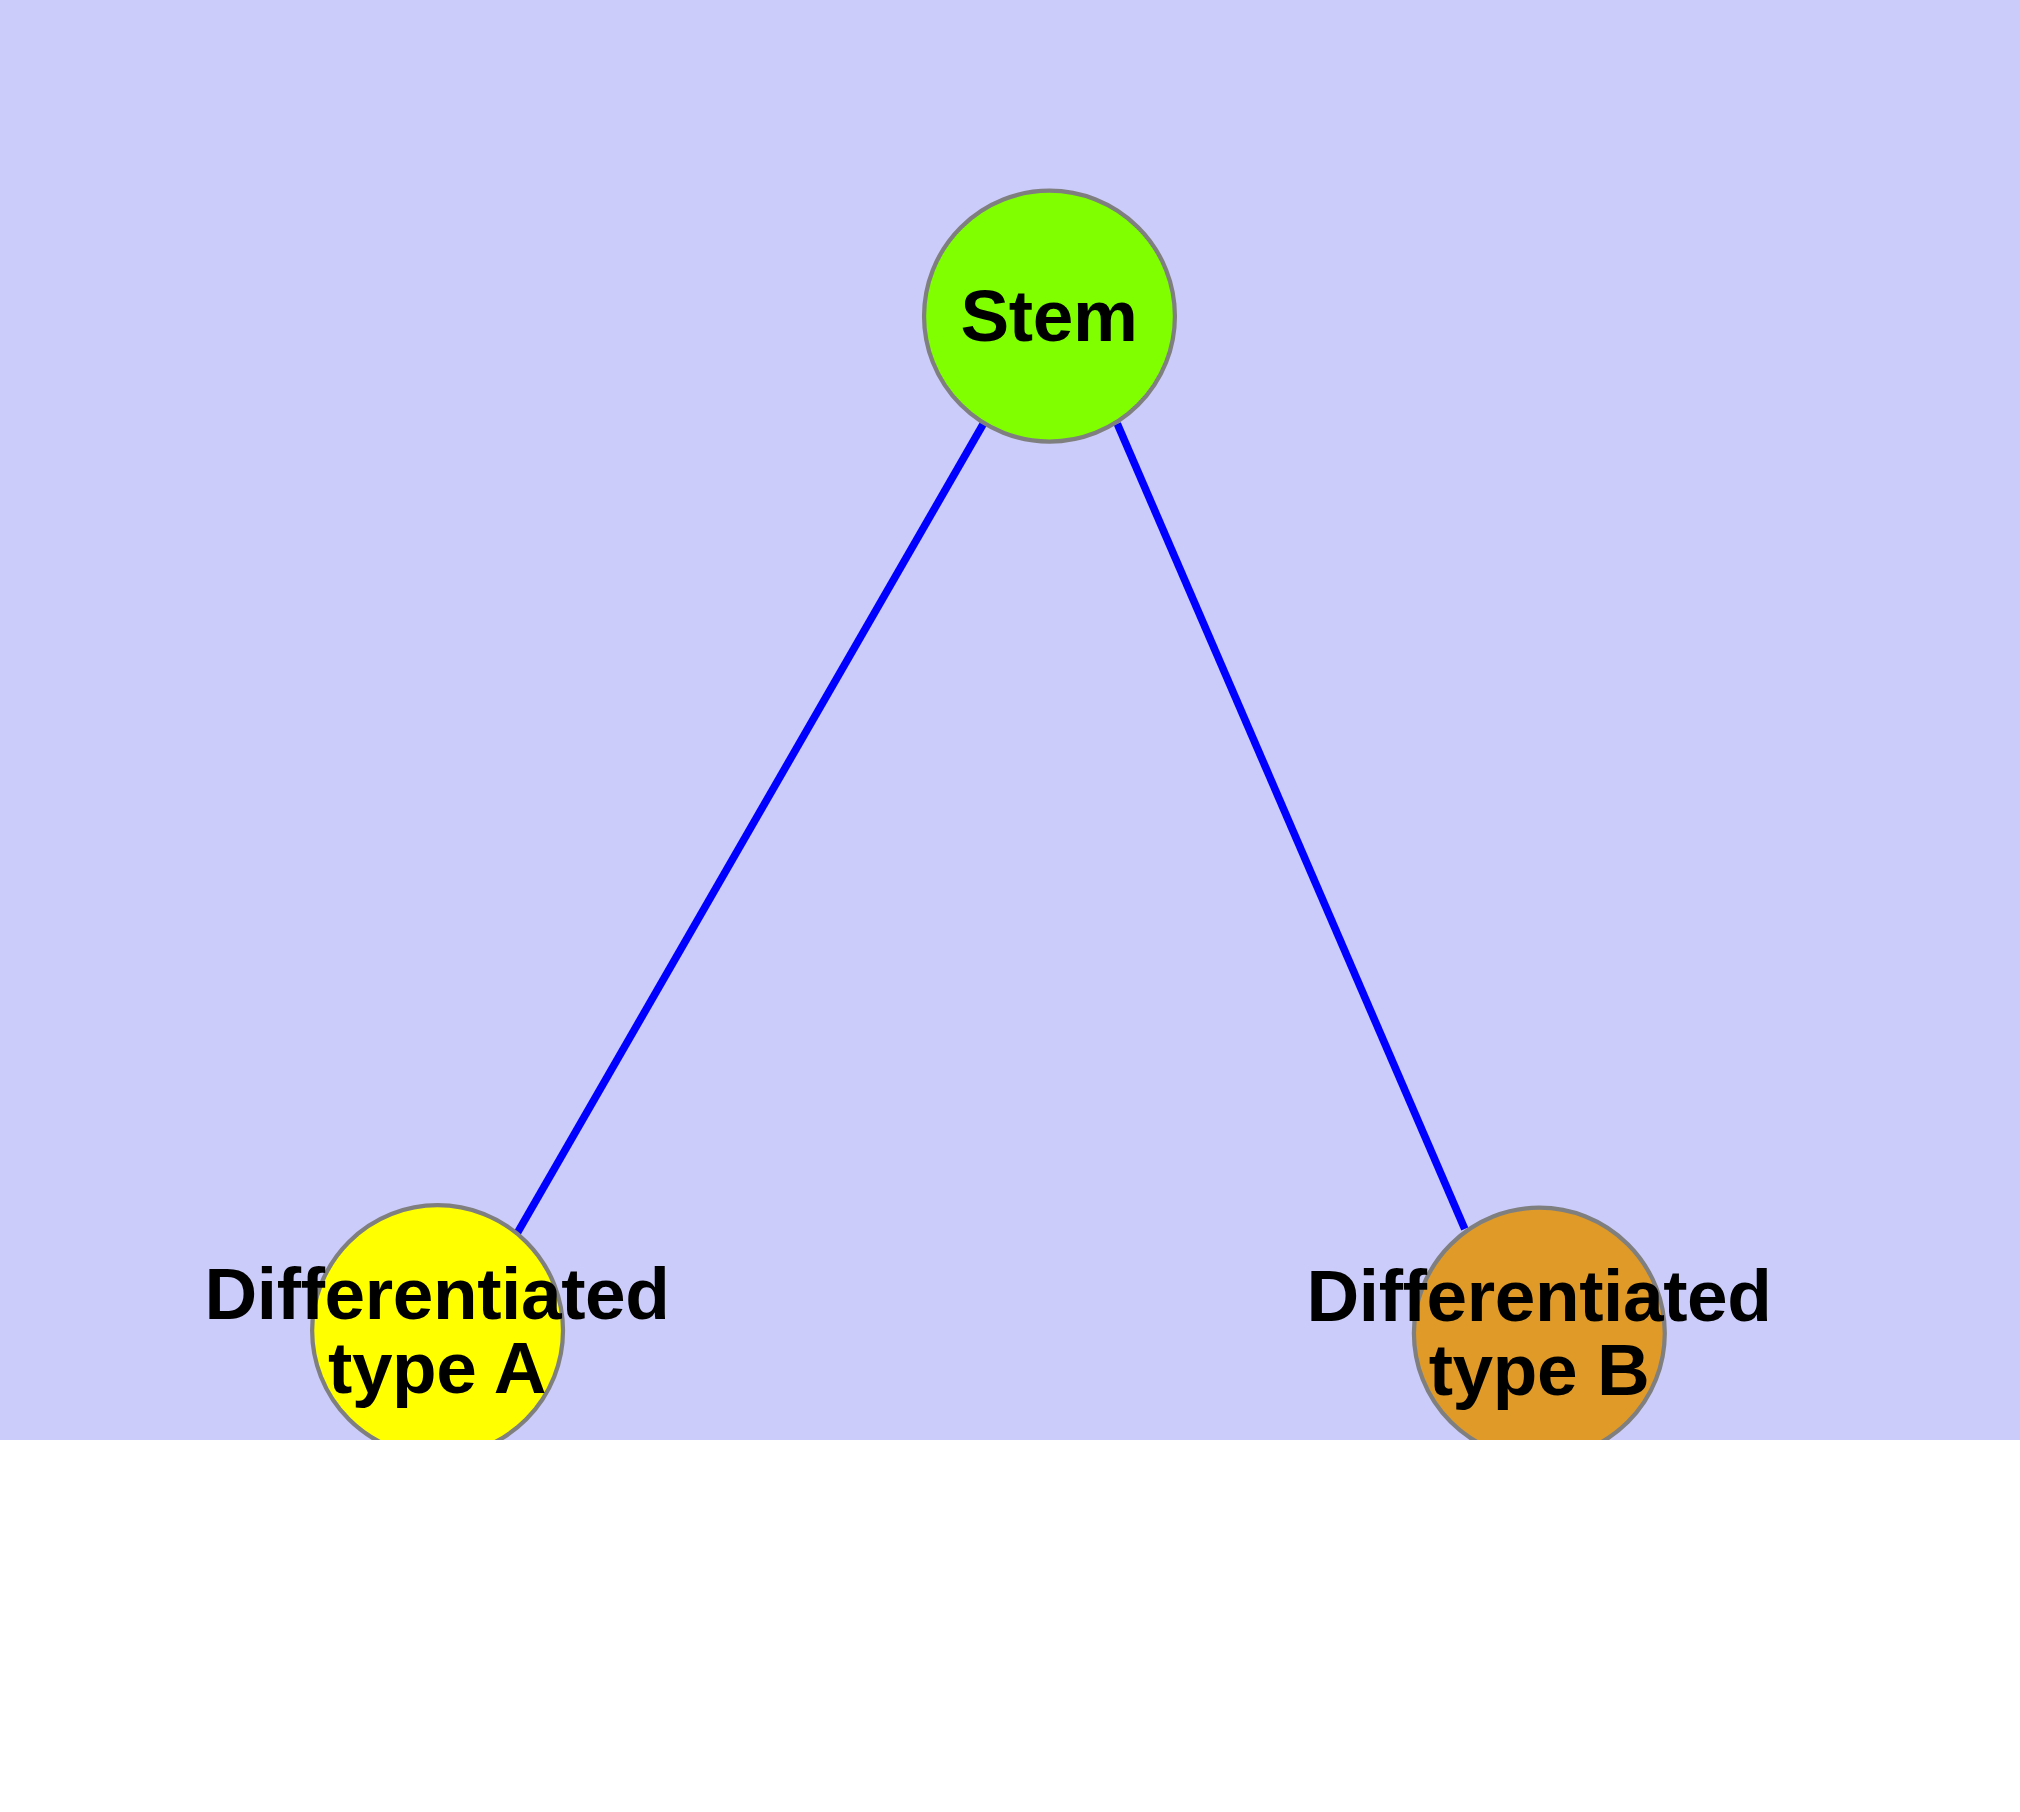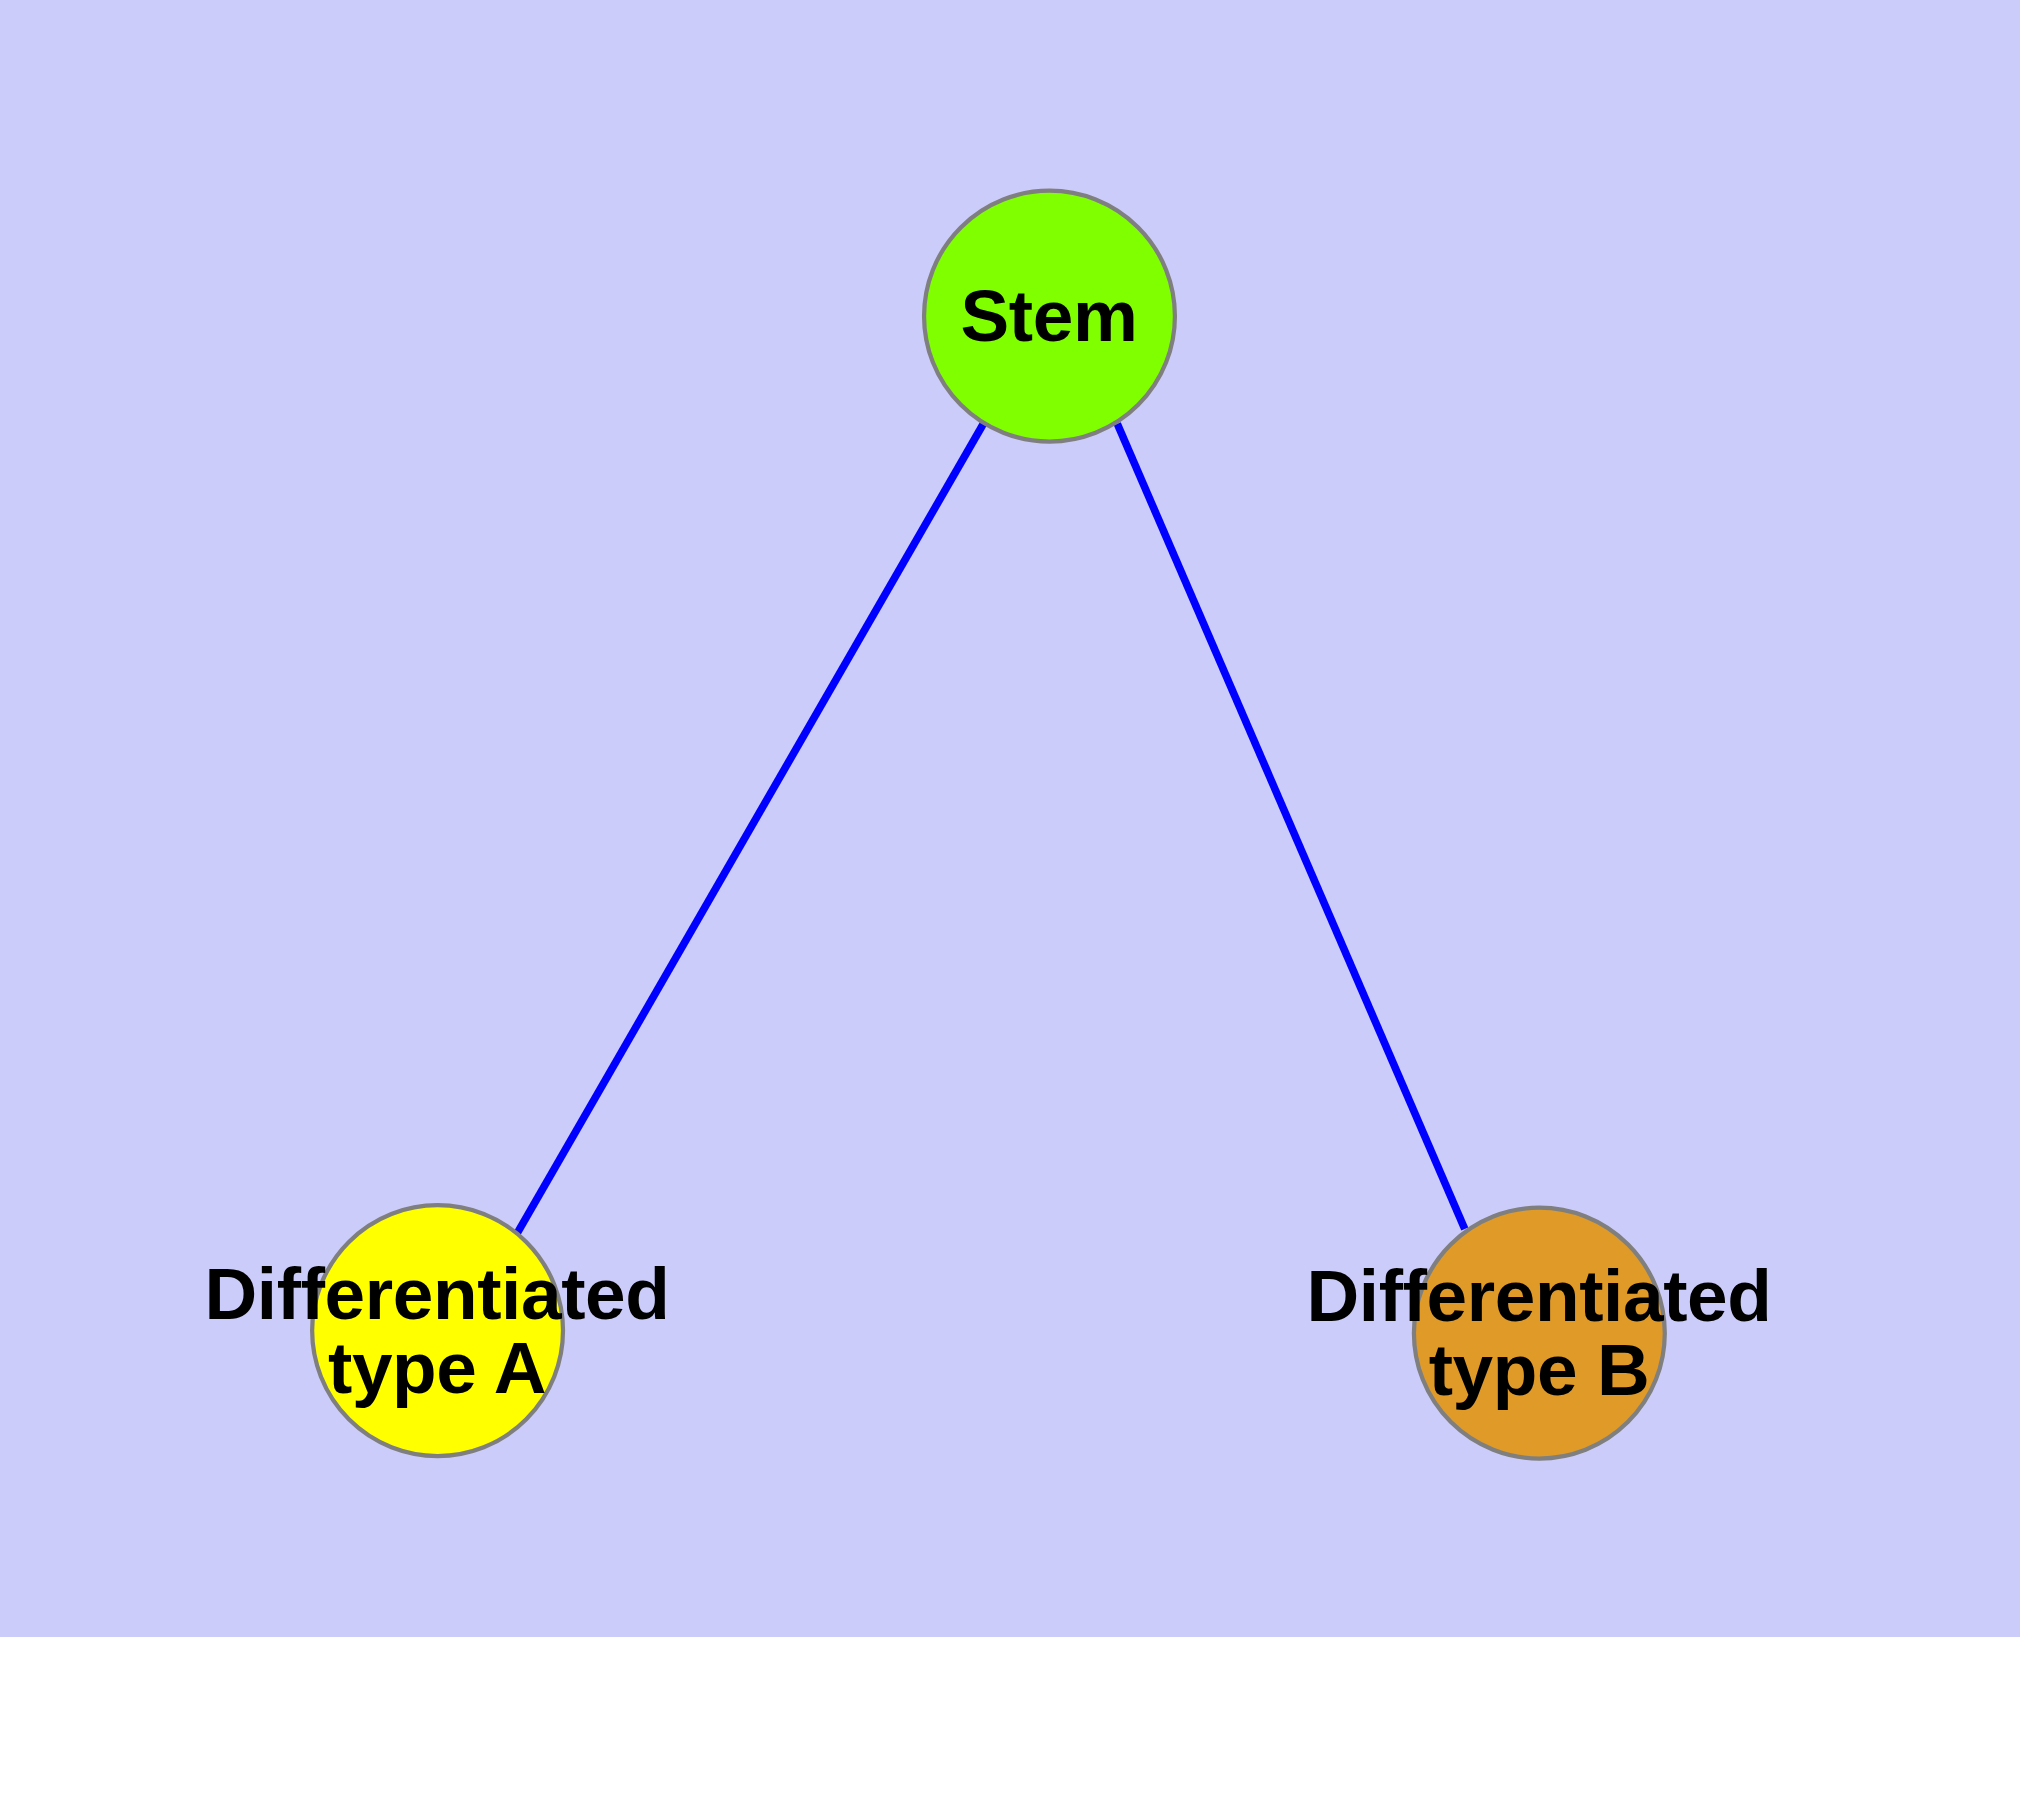--- a/index.html
+++ b/index.html
@@ -37,21 +37,21 @@
     white-space: pre;
     line-height: 1.02;
     letter-spacing: -0.4px;
     pointer-events: none;
     transform: translate(-50%, -50%);
   }
 </style>
 </head>
 <body>
 
-<div id="canvas" style="width: 2021px; height: 1637px;">
+<div id="canvas" style="width: 2021px; height: 1440px;">
 
   <div id="graph-bg" style="background: rgb(204, 204, 250); width: 2021px; height: 1812px;"></div>
 
   <svg id="graph-svg" viewBox="0 0 2384 2138" xmlns="http://www.w3.org/2000/svg" style="width: 2021px; height: 1812px;">
     <g>
       <line class="edge" x1="1160" y1="500" x2="610" y2="1455" stroke="#0000ff" stroke-width="9" stroke-linecap="butt"></line>
       <line class="edge" x1="1318" y1="500" x2="1728" y2="1450" stroke="#0000ff" stroke-width="9" stroke-linecap="butt"></line>
     </g>
     <g>
       <circle class="node-circle" cx="1238" cy="373" r="148" fill="#7fff00" stroke="#7f7f7f" stroke-width="5"></circle>

